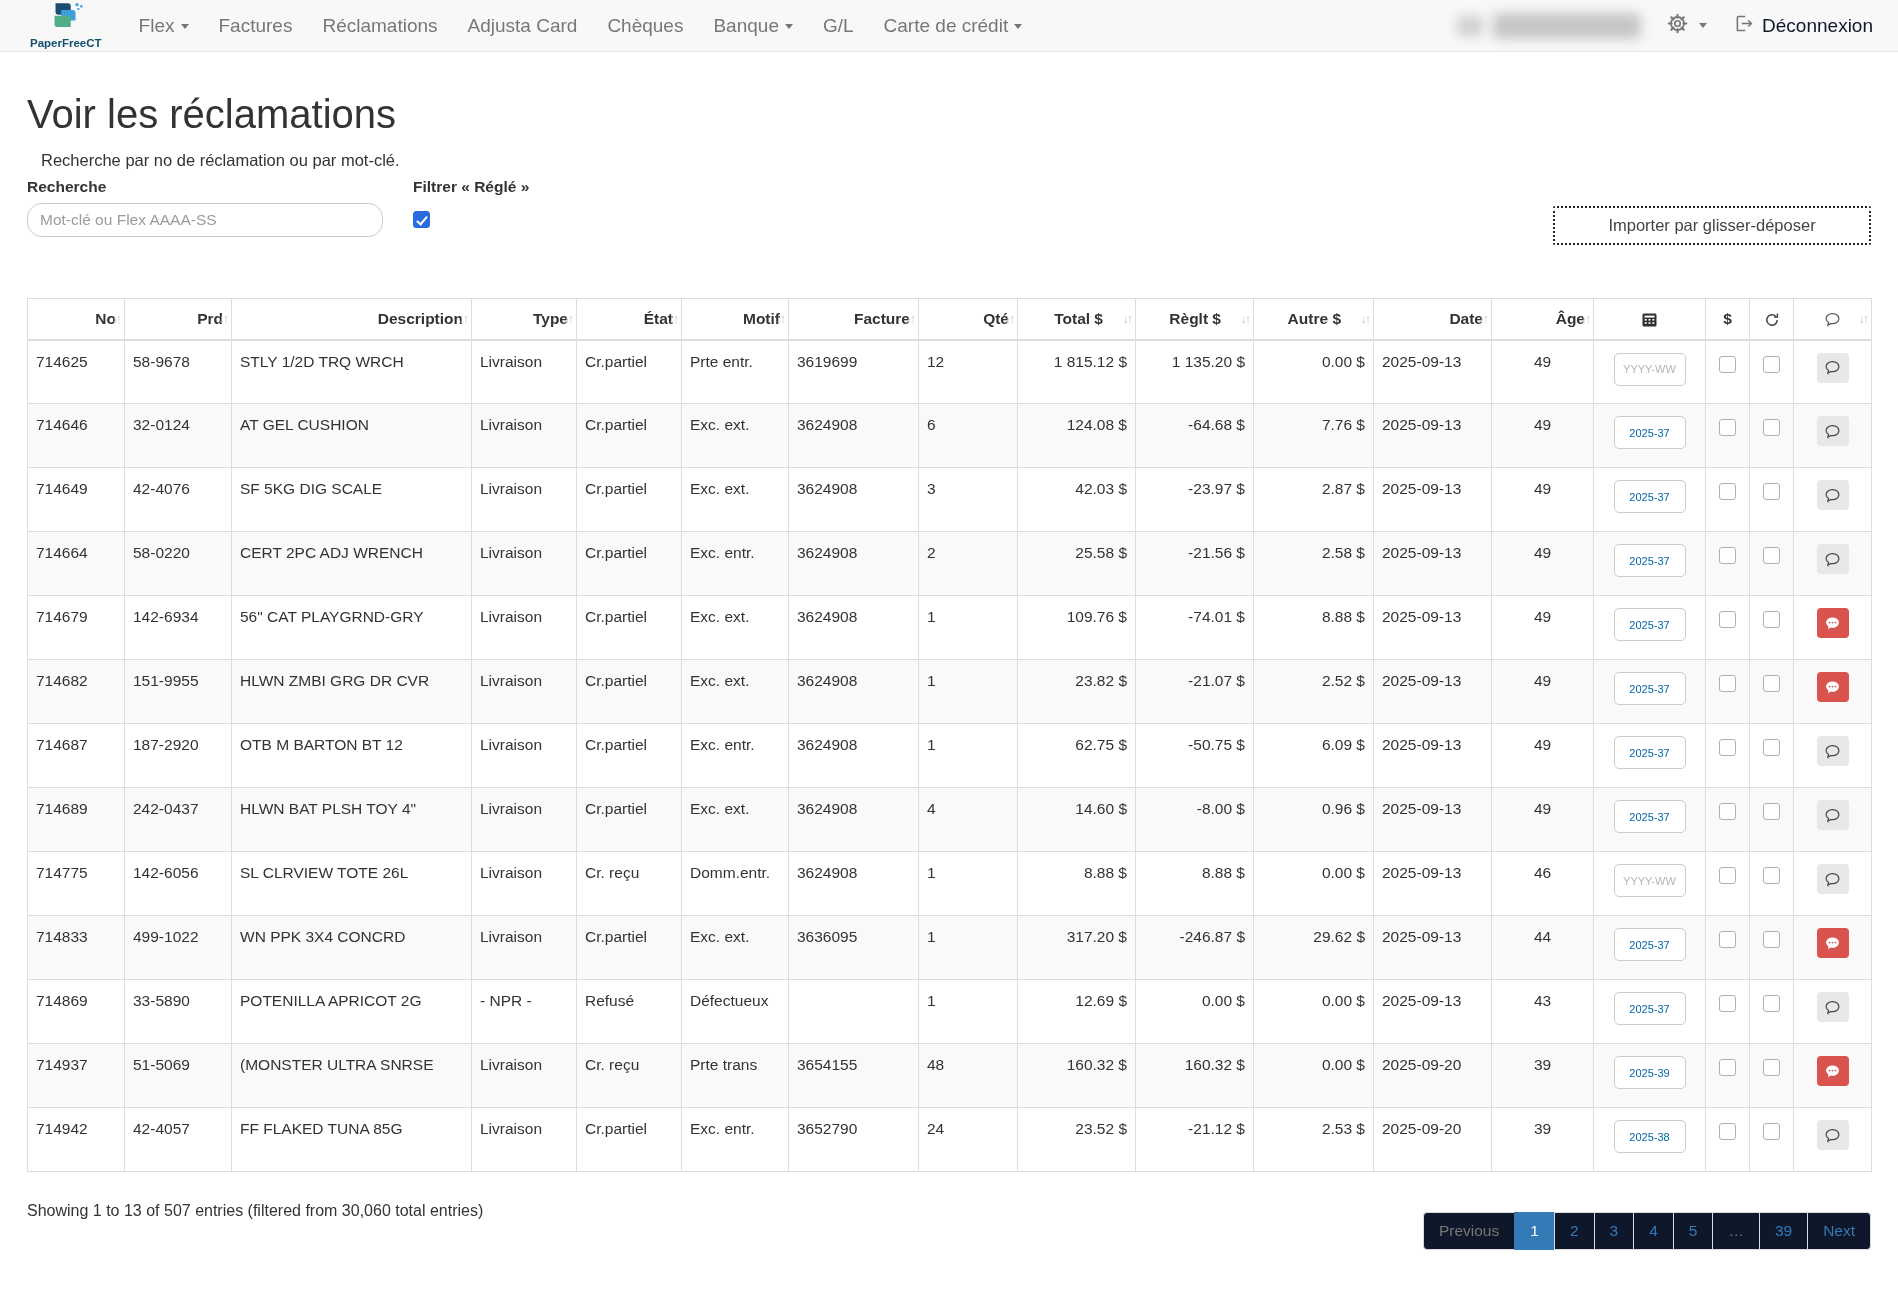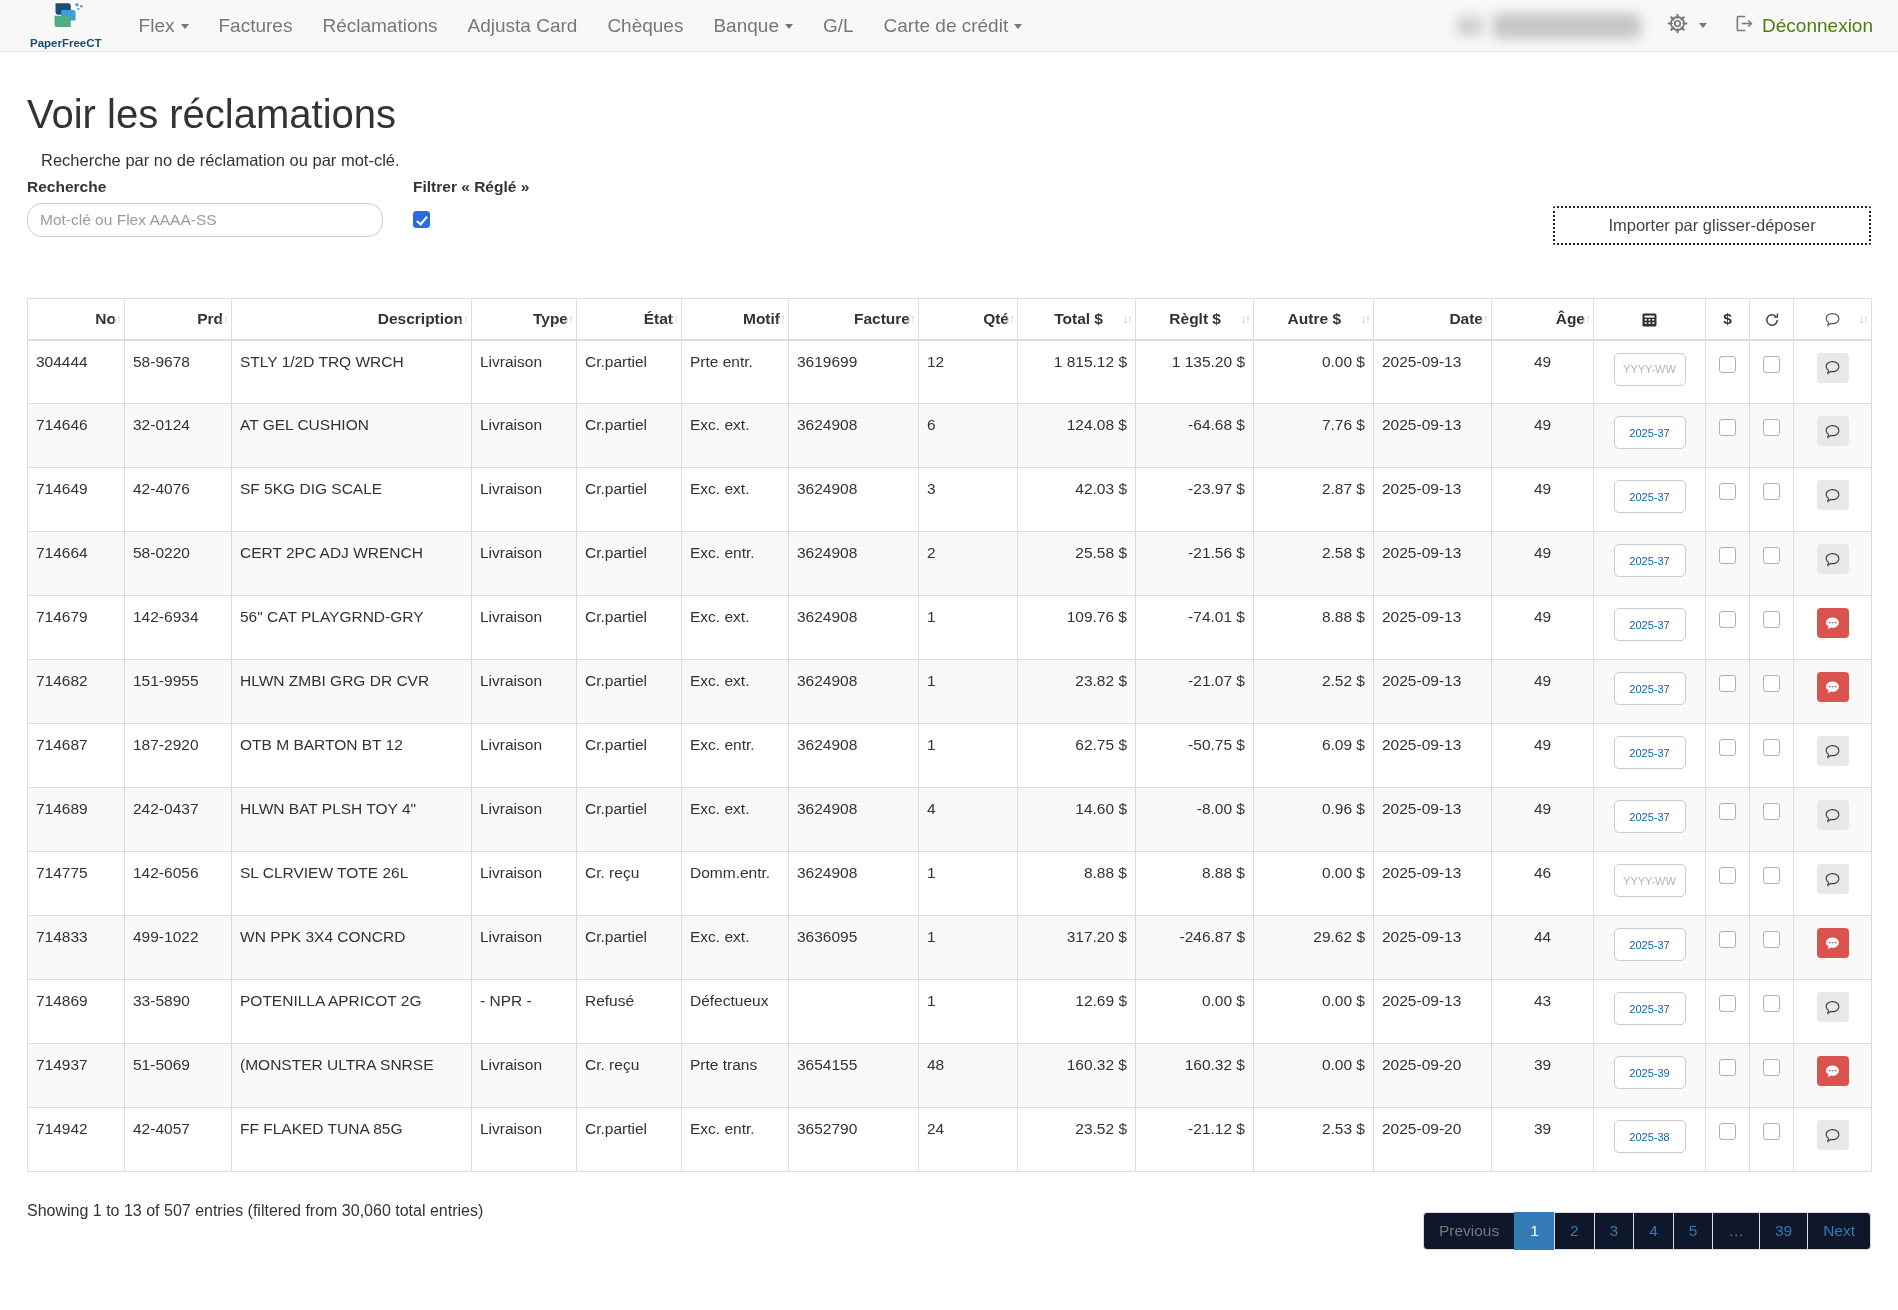--- a/index.html
+++ b/index.html
@@ -16,21 +16,21 @@
   .nav-link { display:block; padding:13px 15px; font-size:19px; color:#777;
               text-decoration:none; cursor:pointer; white-space:nowrap; }
   .caret { display:inline-block; margin-left:6px; vertical-align:middle;
            border-top:5px solid #777; border-left:4.5px solid transparent;
            border-right:4.5px solid transparent; }
   .nav-right { margin-left:auto; display:flex; align-items:center; gap:26px; }
   .user-blur { display:flex; align-items:center; gap:10px; filter:blur(6px); }
   .user-blur .b1 { width:26px; height:20px; background:#cfcfcf; border-radius:4px; }
   .user-blur .b2 { width:148px; height:26px; background:#c6c6c6; border-radius:5px; }
   .gear-wrap { display:flex; align-items:center; gap:5px; cursor:pointer; }
-  .logout { display:flex; align-items:center; gap:8px; font-size:19px; color:#4d7c0f;
+  .logout { display:flex; align-items:center; gap:8px; font-size:19px; color:#0f172a;
             text-decoration:none; cursor:pointer; }
 
   
   .main { padding:0 27px; }
   .page-title { margin:40px 0 14px; font-size:40px; font-weight:500; color:#333; }
   .subtitle { margin:0 0 0 14px; font-size:16.5px; }
   .controls { position:relative; margin-top:8px; height:62px; }
   .control-label { font-weight:bold; font-size:15.5px; display:block; margin-bottom:7px; }
   .search-input { width:356px; height:34px; border:1px solid #ccc; border-radius:15px;
                   padding:6px 12px; font-size:15.5px; color:#555; outline:none;
@@ -236,21 +236,21 @@
                   <path d="M13.2 8a5.2 5.2 0 1 1-1.6-3.75" stroke="#444" stroke-width="1.5"></path>
                   <path d="M13.4 1.6v3.4h-3.4" stroke="#444" stroke-width="1.5"></path>
                 </svg></span></th>
             <th class="center"><span class="th-icon"><svg width="17" height="17" viewBox="0 0 20 20">
                   <path d="M10 3c-4.2 0-7.5 2.6-7.5 5.8 0 1.9 1.1 3.5 2.9 4.6l-.8 3.4 3.6-2.1c.6.1 1.2.2 1.8.2 4.2 0 7.5-2.6 7.5-5.9S14.2 3 10 3z" fill="none" stroke="#555" stroke-width="1.4"></path>
                 </svg></span><span class="sort">↓↑</span></th>
           </tr>
       </thead>
       <tbody id="table-body">
           <tr>
-    <td>304444</td>
+    <td>714625</td>
     <td>58-9678</td>
     <td>STLY 1/2D TRQ WRCH</td>
     <td>Livraison</td>
     <td>Cr.partiel</td>
     <td>Prte entr.</td>
     <td>3619699</td>
     <td>12</td>
     <td class="money">1 815.12 $</td>
     <td class="money">1 135.20 $</td>
     <td class="money">0.00 $</td>

